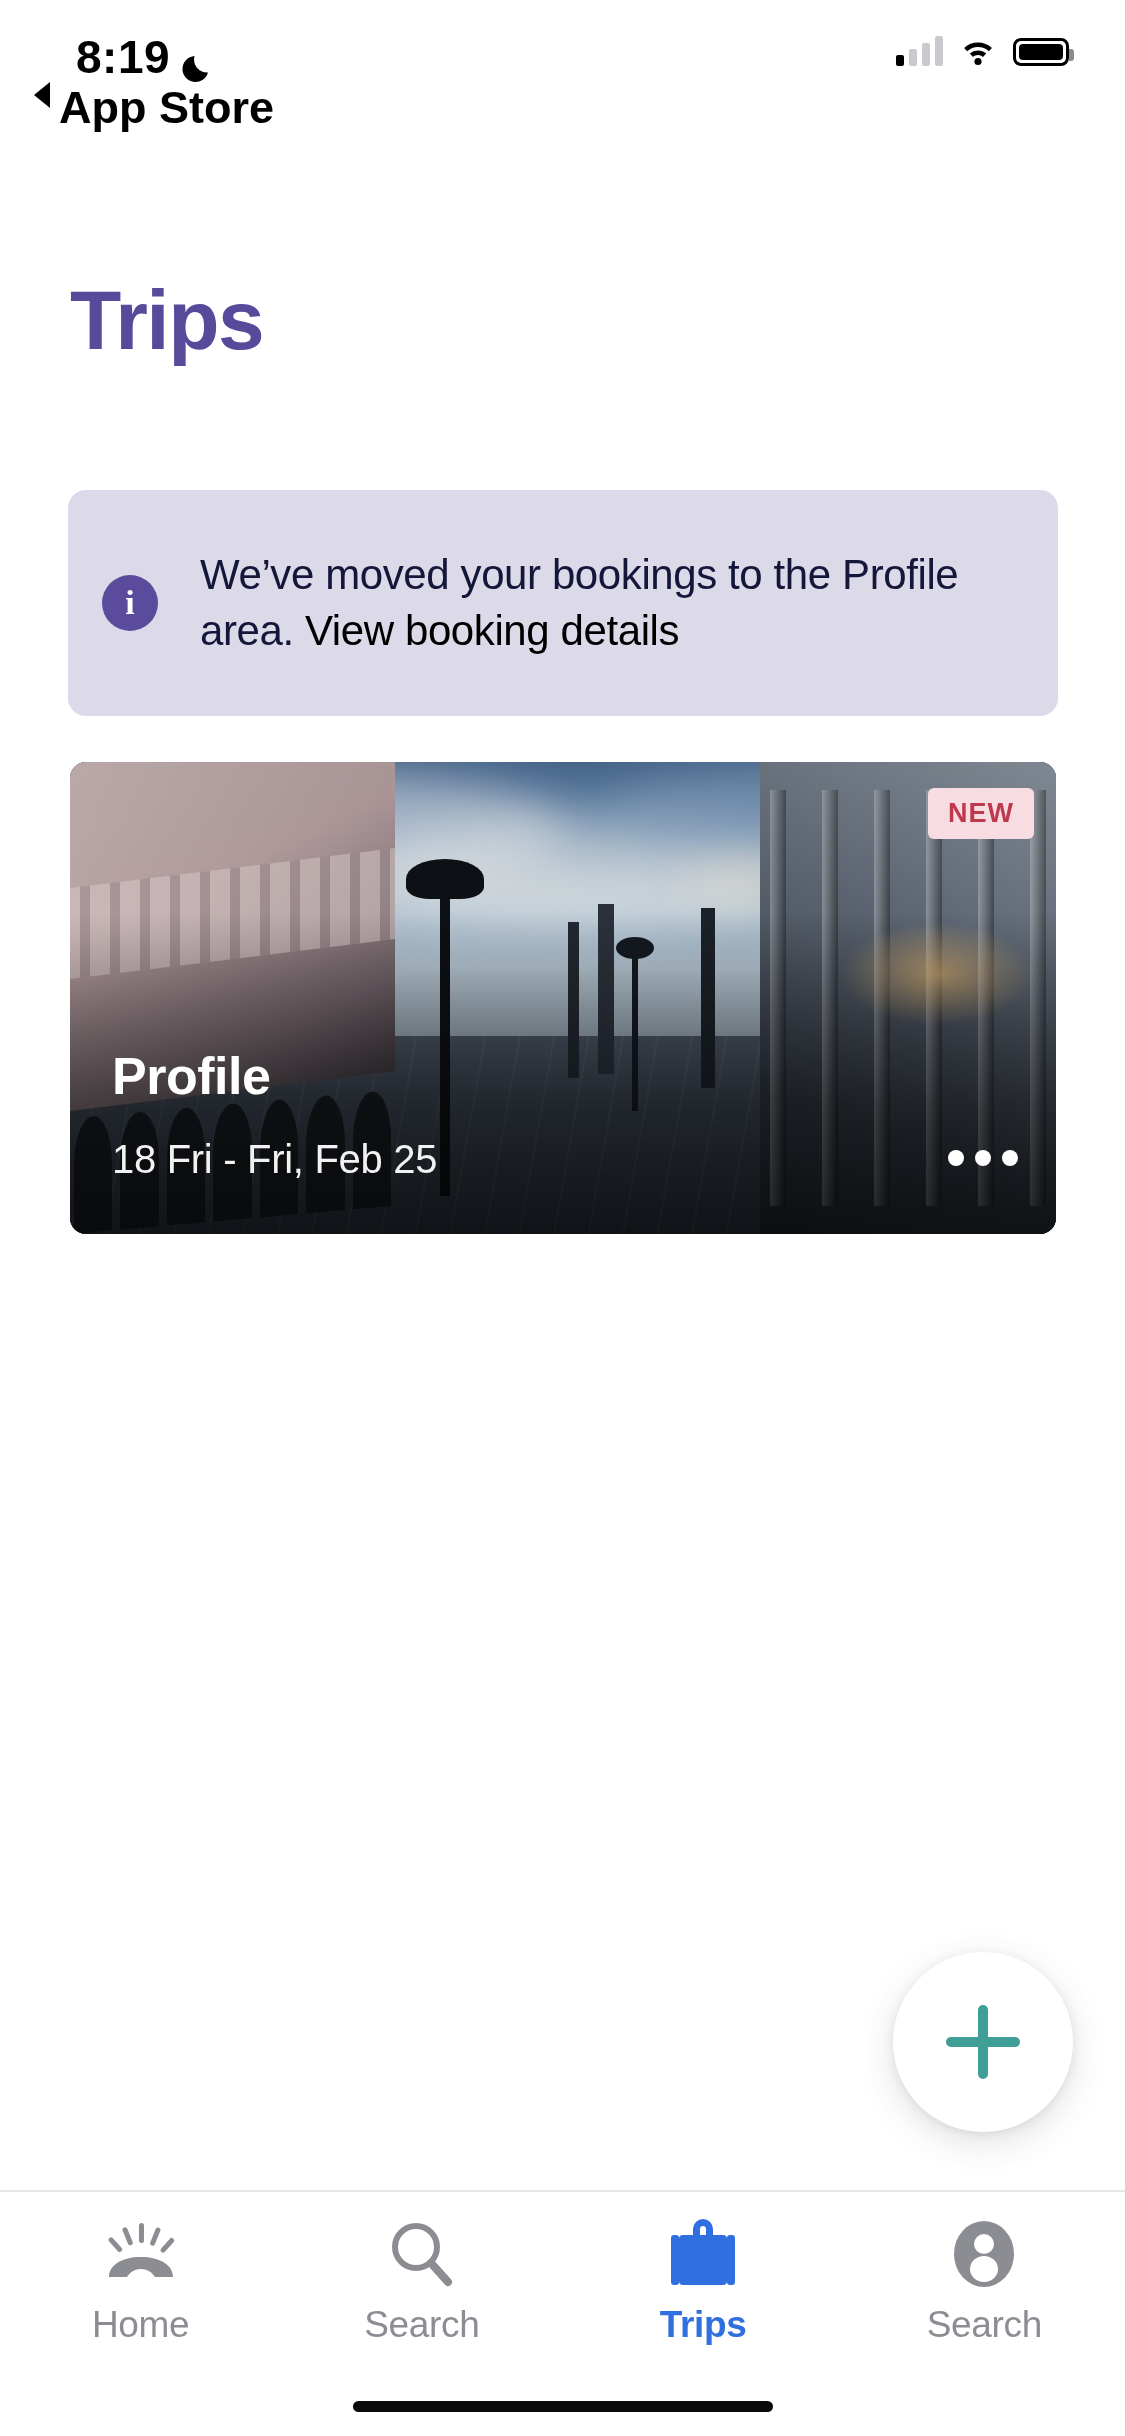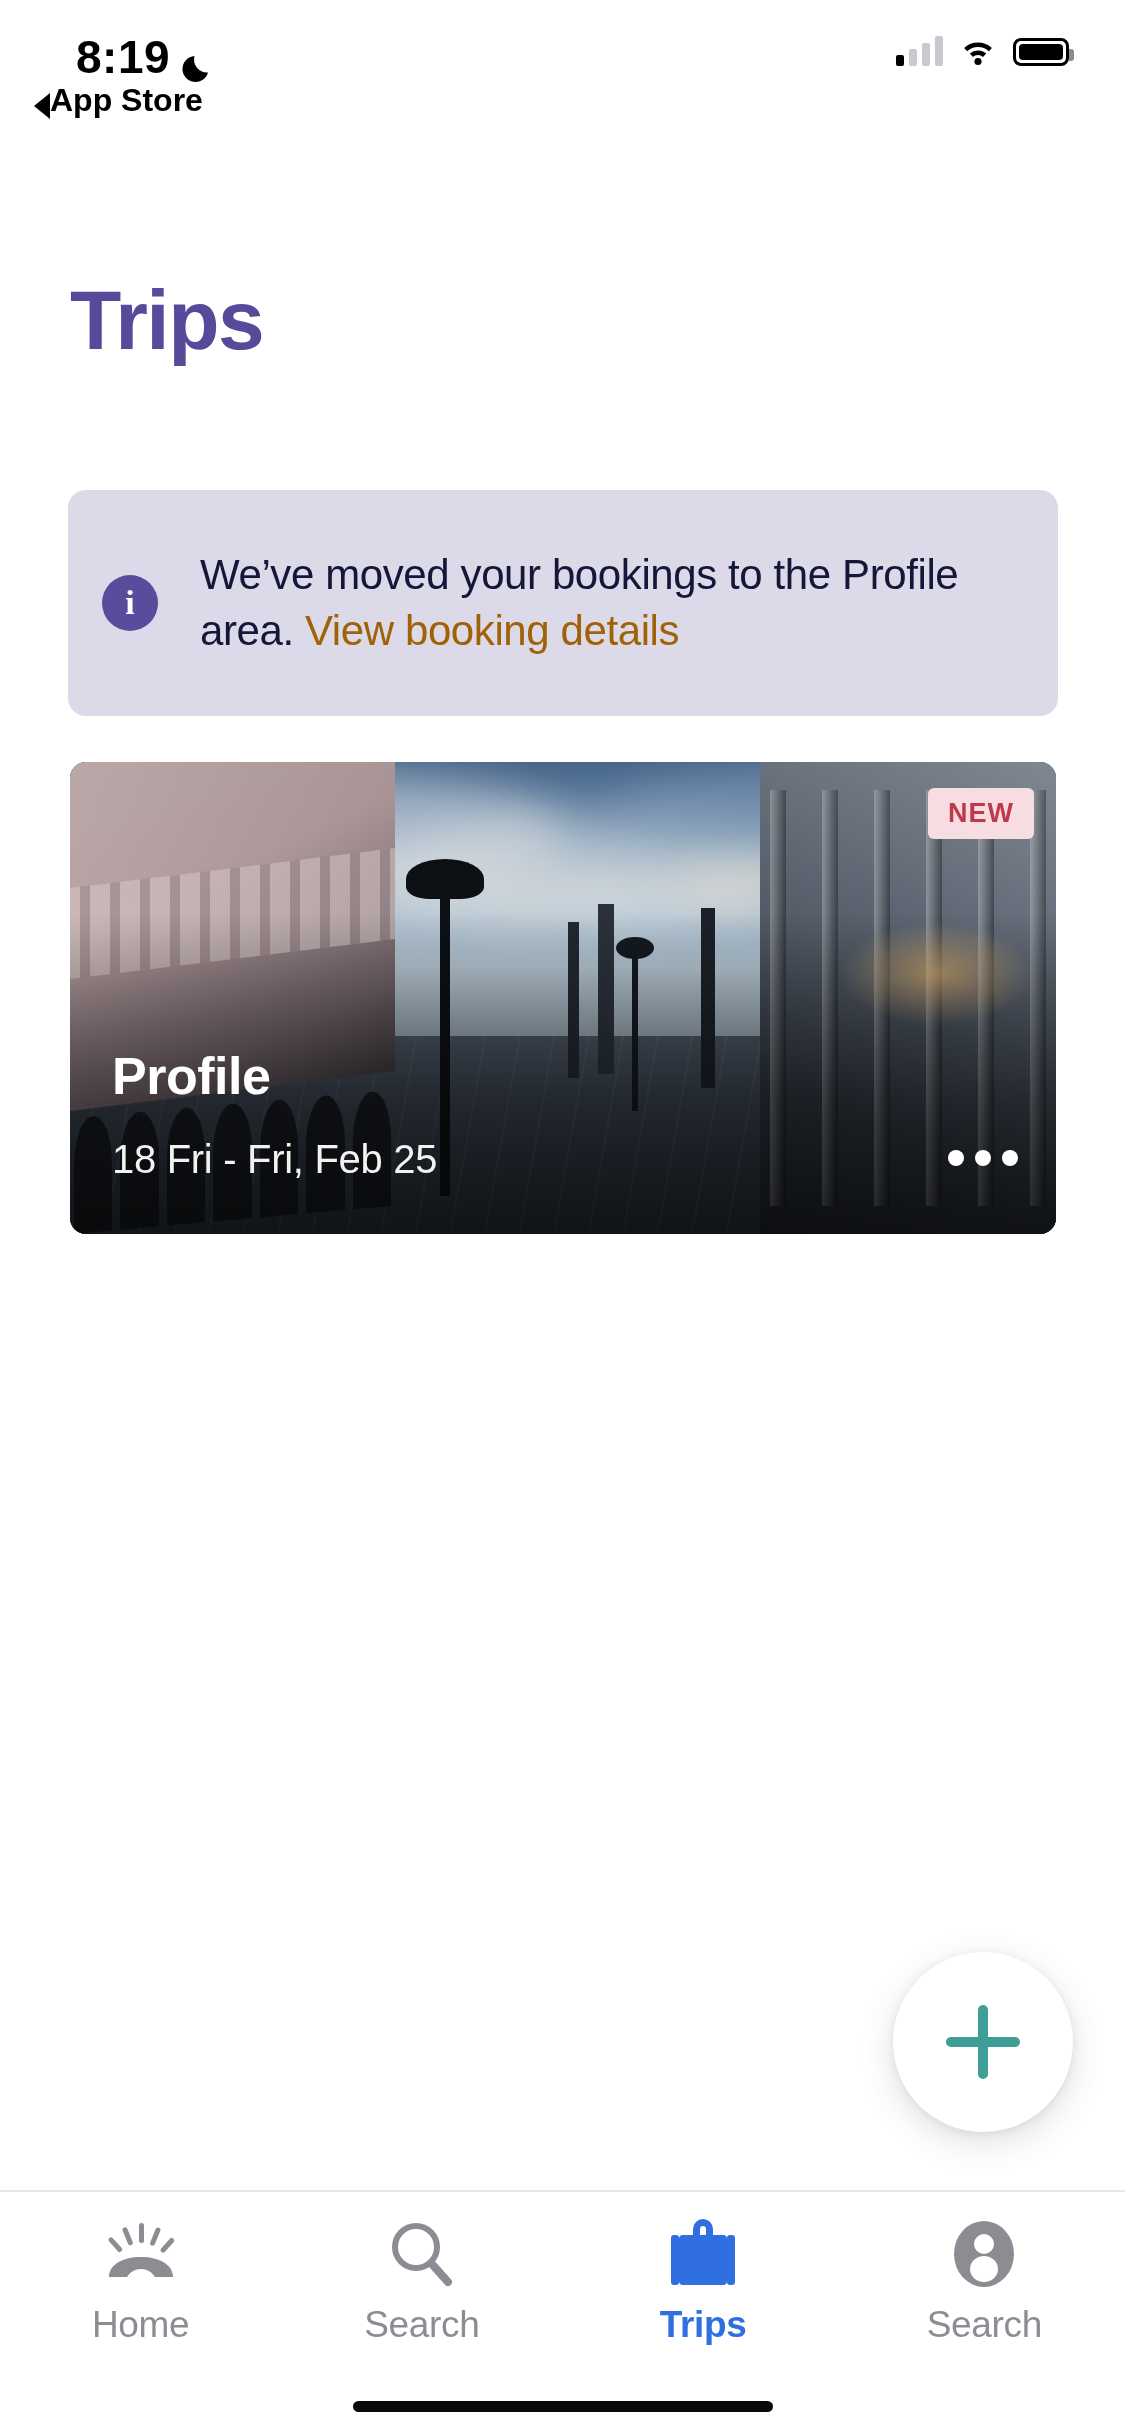--- a/index.html
+++ b/index.html
@@ -17,22 +17,22 @@
     position:absolute; top:0; left:6px; width:1125px; height:132px;
   }
   .sb-time{
     position:absolute; left:70px; top:30px;
     font-size:46px; font-weight:600; color:#000; letter-spacing:0.5px;
     display:flex; align-items:center; gap:12px;
   }
   .moon-icon{ display:inline-block; width:34px; height:34px; position:relative; top:2px;}
   .sb-back{
     position:absolute; left:28px; top:82px;
-    font-size:32px; font-weight:600; color:#000;
-    display:flex; align-items:flex-end; gap:0;
+    font-size:45px; font-weight:600; color:#000;
+    display:flex; align-items:flex-start; gap:9px;
   }
   .back-tri{
     width:0;height:0;border-top:13px solid transparent;border-bottom:13px solid transparent;
     border-right:16px solid #000; display:inline-block;
   }
   .sb-right{
     position:absolute; right:62px; top:36px; display:flex; align-items:flex-end; gap:16px;
   }
   .bars{ display:flex; align-items:flex-end; gap:5px; height:30px;}
   .bars i{ display:block; width:8px; border-radius:2px; background:#c9c9cf;}
@@ -65,21 +65,21 @@
     display:flex; align-items:center; padding:0 34px;
   }
   .banner-icon{
     flex:0 0 auto; width:56px; height:56px; border-radius:50%;
     background:#5b4b9c; color:#fff; display:flex; align-items:center; justify-content:center;
     font-size:34px; font-weight:700; font-family:"Liberation Serif", serif; margin-right:42px;
   }
   .banner-text{
     font-size:42px; line-height:1.33; color:#14173a; letter-spacing:-0.4px;
   }
-  .banner-link{ color:#a16207; }
+  .banner-link{ color:#000000; }
 
   
   .card{
     position:absolute; left:70px; top:762px; width:986px; height:472px;
     border-radius:16px; overflow:hidden; background:#2c3440;
   }
   .card-photo{ position:absolute; inset:0; }
   
   .sky{
     position:absolute; left:0; top:0; width:100%; height:62%;

